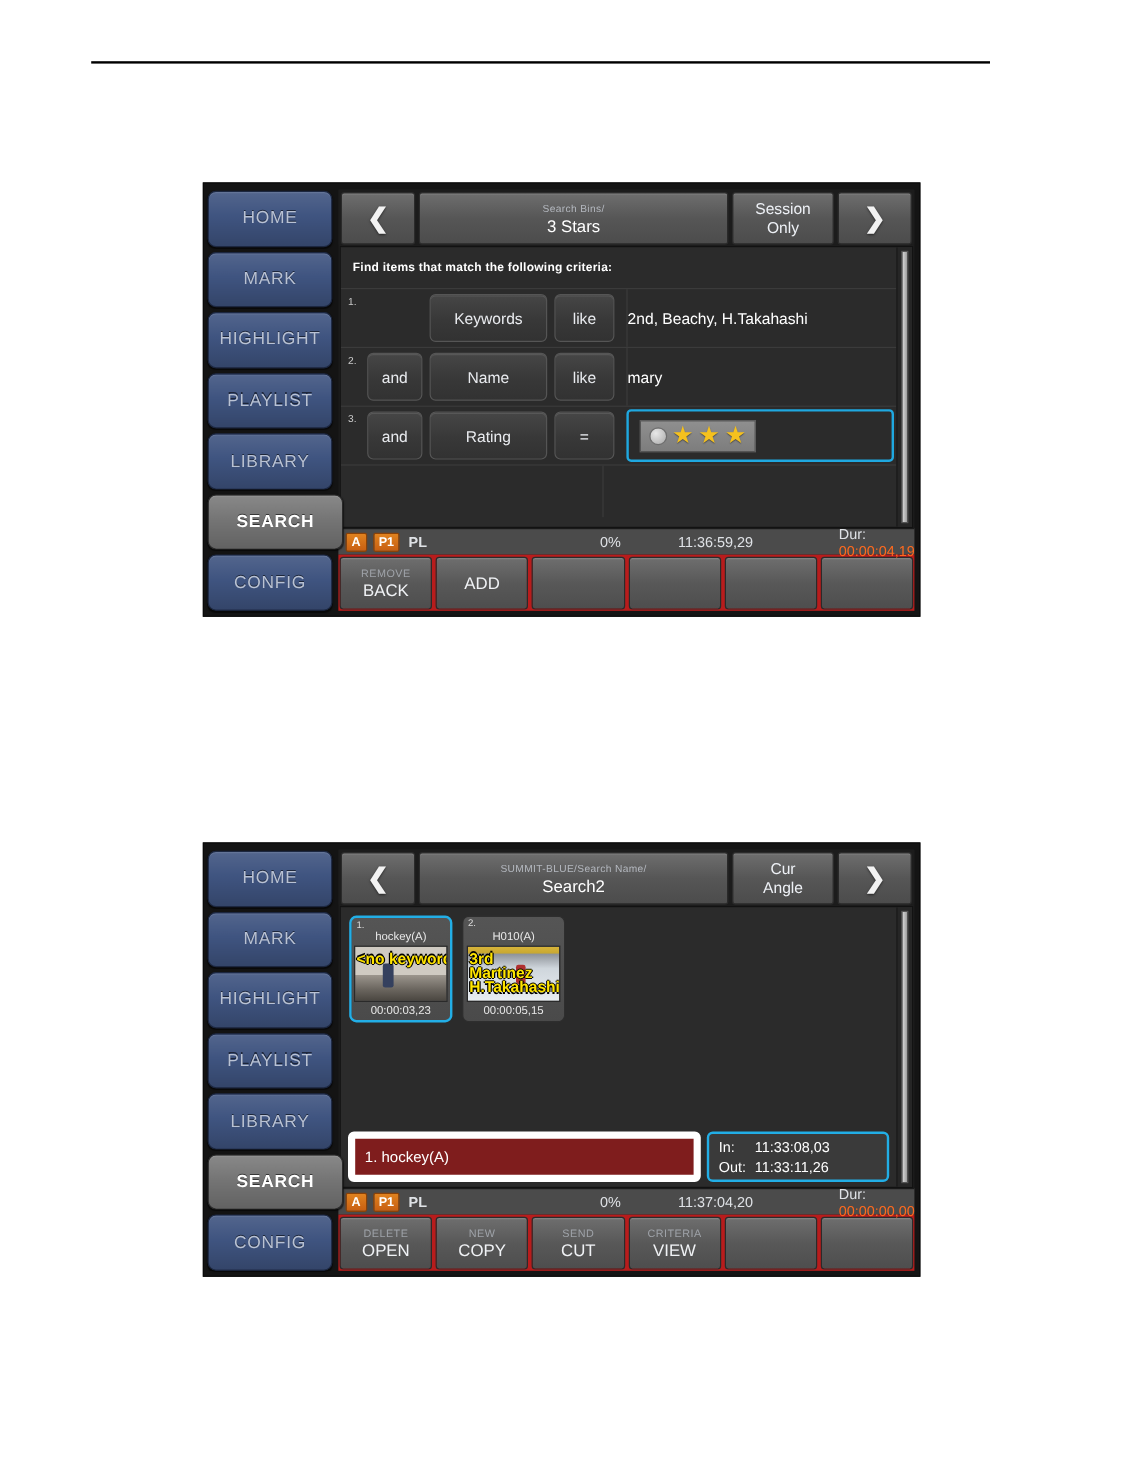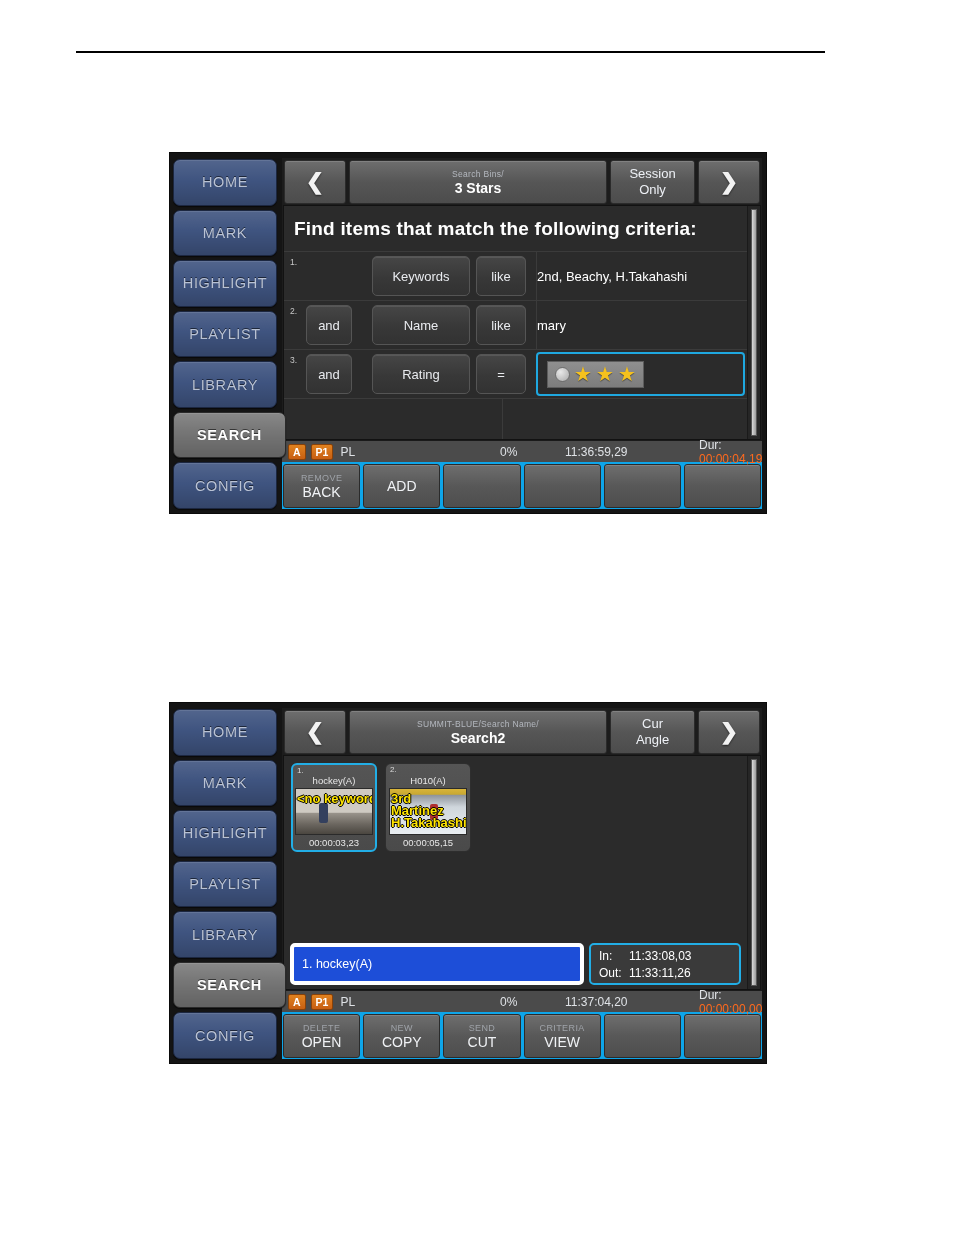--- a/index.html
+++ b/index.html
@@ -88,21 +88,21 @@
     box-shadow:inset 0 1px 0 rgba(255,255,255,.14);
     display:flex; flex-direction:column;
     align-items:center; justify-content:center;
     color:#e8eaee;
     user-select:none;
   }
   .tb-arrow { width:62px; font-size:22px; font-weight:bold; color:#f2f2f2;
               text-shadow:0 1px 2px rgba(0,0,0,.6); }
   .tb-path  { flex:1 1 auto; }
   .tb-path .crumb { font-size:8.5px; color:#b4b8bf; letter-spacing:.3px; line-height:12px; }
-  .tb-path .name  { font-size:14px; color:#ffffff; line-height:17px;font-weight:bold; }
+  .tb-path .name  { font-size:14px; color:#ffffff; line-height:17px; }
   .tb-mode  { width:85px; font-size:13px; line-height:16px; color:#eef1f6; }
 
   
   .body-area {
     flex:1 1 auto;
     background:#2b2b2b;
     border:1px solid #121212;
     margin:1px 1px 0 1px;
     display:flex;
     overflow:hidden;
@@ -117,42 +117,42 @@
     padding:3px 3px;
   }
   .scroll-thumb {
     width:100%; height:100%;
     background:linear-gradient(90deg,#d9d9d9,#9a9a9a);
     border:1px solid #555;
   }
 
   
   .criteria-title {
-    color:#ffffff; font-size:19px; font-weight:bold;
+    color:#ffffff; font-size:10px; font-weight:bold;
     padding:12px 0 11px 10px;
     letter-spacing:.2px;
   }
   .crit-row {
     display:flex; align-items:center;
     height:49px;
     border-top:1px solid #3b3b3b;
     padding-left:6px;
   }
   .crit-num { width:16px; flex:0 0 16px; color:#c9c9c9; font-size:8.5px; align-self:flex-start; padding-top:5px; }
   .opbtn {
     background:linear-gradient(180deg,#464646,#383838 55%,#323232);
     border:1px solid #555; border-radius:5px;
     box-shadow:inset 0 1px 0 rgba(255,255,255,.10);
     color:#e9ebef; font-size:13px;
     display:flex; align-items:center; justify-content:center;
     height:40px; user-select:none;
   }
   .op-and  { width:46px; flex:0 0 46px; }
   .op-and.ghost { visibility:hidden; }
-  .op-field{ width:98px; flex:0 0 98px; margin-left:20px; }
+  .op-field{ width:98px; flex:0 0 98px; margin-left:6px; }
   .op-cmp  { width:50px; flex:0 0 50px; margin-left:6px; }
   .crit-val {
     flex:1 1 auto; margin-left:10px; align-self:stretch;
     display:flex; align-items:center;
     border-left:1px solid #3b3b3b;
     color:#ffffff; font-size:13px;
   }
   .crit-row.selected .crit-val {
     border:2px solid #1fa8e0; border-radius:4px;
     margin:2px 2px 2px 10px; padding-left:9px;
@@ -206,21 +206,21 @@
     background:
       linear-gradient(180deg,#d8b43a 0%,#c8a832 12%,#8d9299 13%,#cfd6dc 40%,#e8edf1 100%);
   }
   .art2::after{ content:""; position:absolute; left:52%; top:34%; width:8px; height:16px;
     background:#b03030; border-radius:2px; }
 
   
   .clipinfo { display:flex; gap:5px; padding:0 6px 4px 6px; }
   .clip-name {
     flex:1 1 auto; height:42px;
-    background:#1d4ed8; border:4px solid #ffffff; border-radius:5px;
+    background:#7f1d1d; border:6px solid #ffffff; border-radius:5px;
     display:flex; align-items:center; padding-left:8px;
     color:#ffffff; font-size:12.5px;
   }
   .clip-times {
     width:152px; flex:0 0 152px; height:42px;
     background:#3a3a3a; border:2px solid #22aee6; border-radius:5px;
     padding:3px 0 0 8px; color:#ffffff; font-size:12px; line-height:17px;
   }
   .clip-times span.lbl { display:inline-block; width:30px; }
 
@@ -234,32 +234,32 @@
     padding:0 6px;
     position:relative;
   }
   .badge {
     background:linear-gradient(180deg,#e0821f,#c85f12);
     border:1px solid #8a4208;
     border-radius:2px;
     color:#fff; font-size:10.5px; font-weight:bold;
     padding:1px 4px; margin-right:5px;
   }
-  .st-pl { margin-left:2px; }
+  .st-pl { margin-left:2px;font-weight:bold; }
   .st-pct { position:absolute; left:218px; }
   .st-tc  { position:absolute; left:283px; }
   .st-dur { position:absolute; left:417px; }
   .st-dur b { color:#ff6a1e; font-weight:normal; }
 
   
   .fkeys {
     height:47px; flex:0 0 47px;
     display:flex; gap:3px;
     padding:2px 1px 1px 1px;
-    background:#0ea5e9;
+    background:#b91c1c;
   }
   .fkey {
     flex:1 1 0;
     background:linear-gradient(180deg,#6e6e6e,#585858 50%,#4e4e4e);
     border:1px solid #2b2b2b; border-radius:3px;
     box-shadow:inset 0 1px 0 rgba(255,255,255,.14);
     display:flex; flex-direction:column; align-items:center; justify-content:center;
     user-select:none;
   }
   .fkey .sub  { font-size:9px; color:#9fa3a9; line-height:12px; letter-spacing:.4px; }

